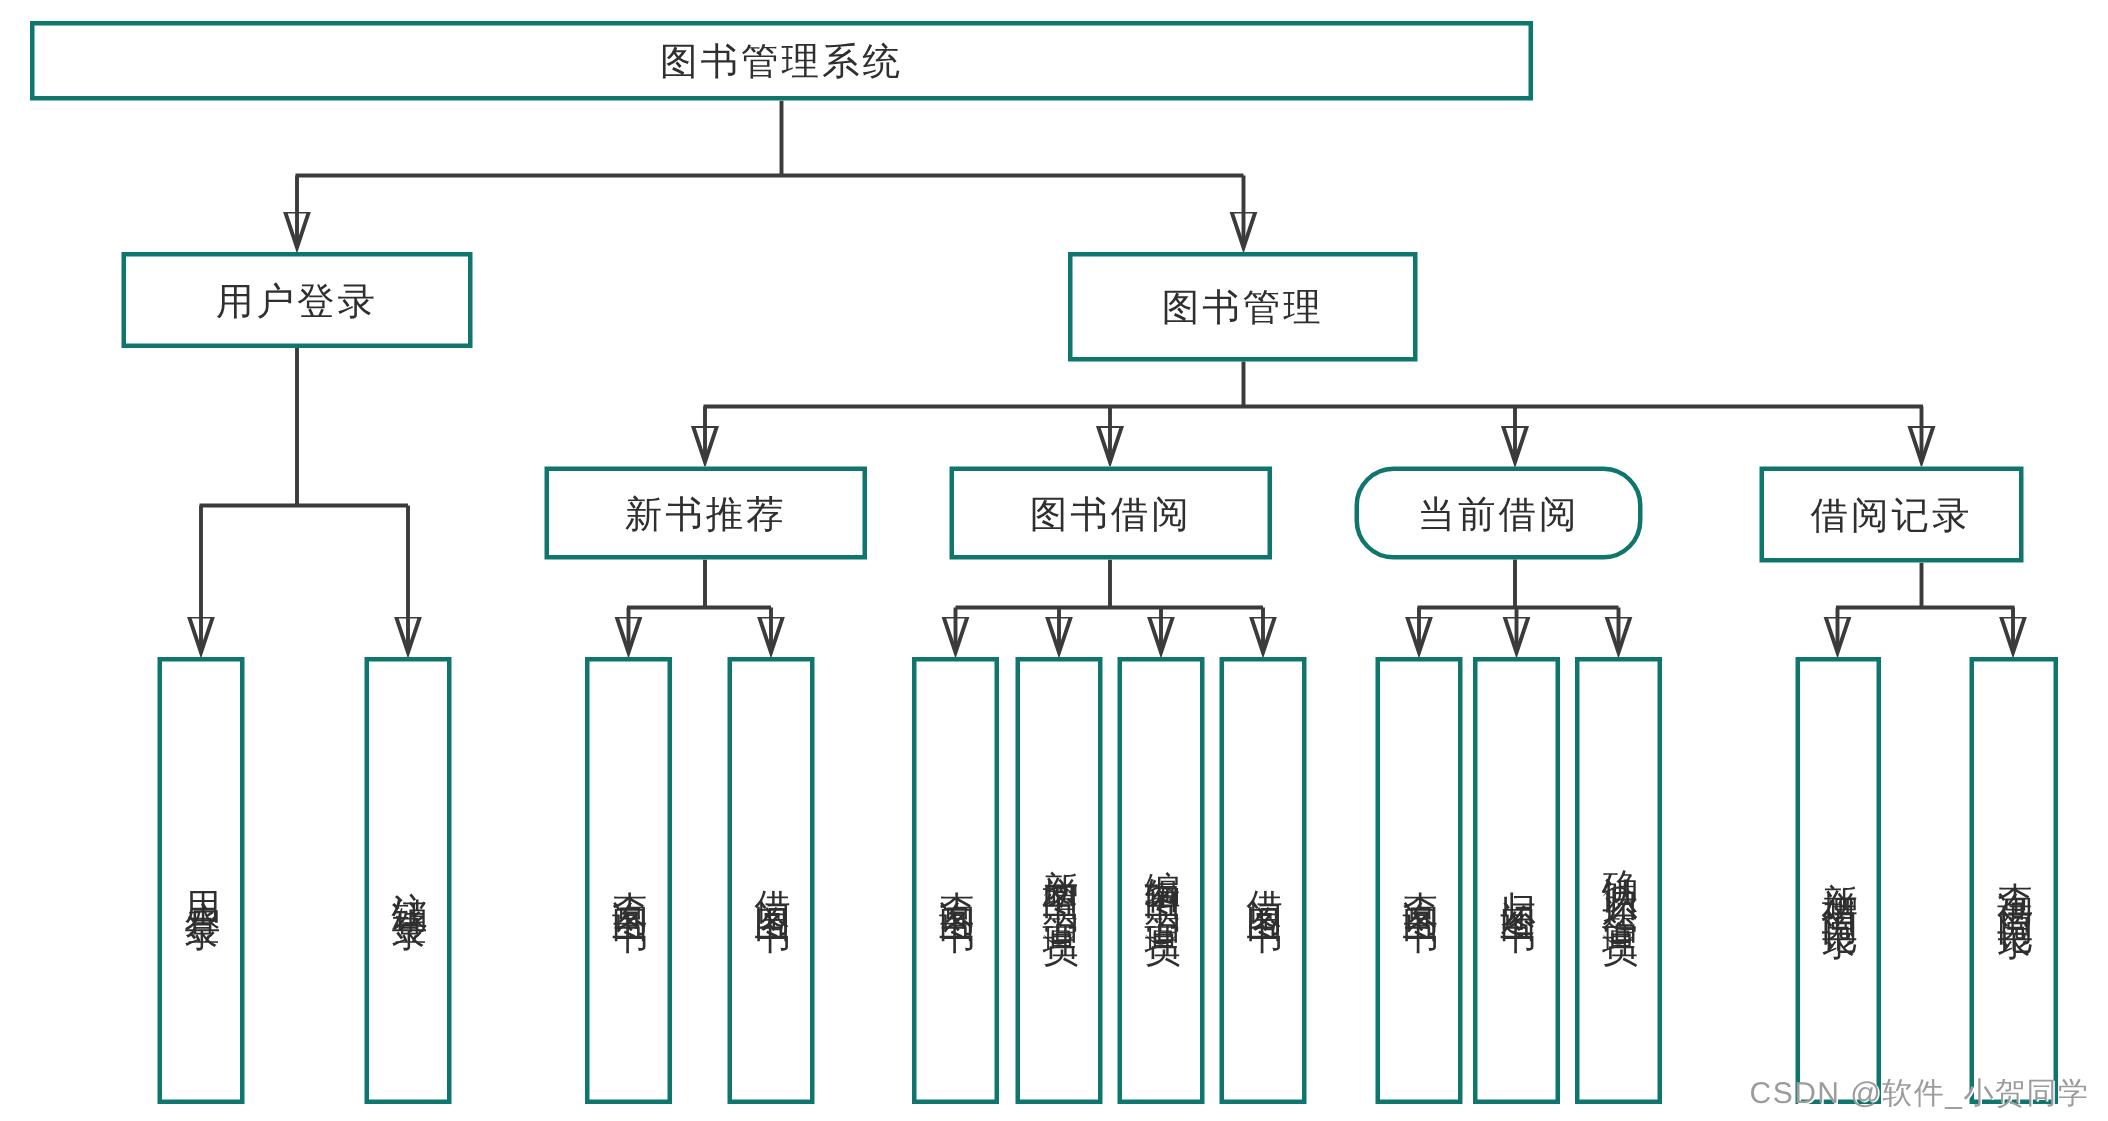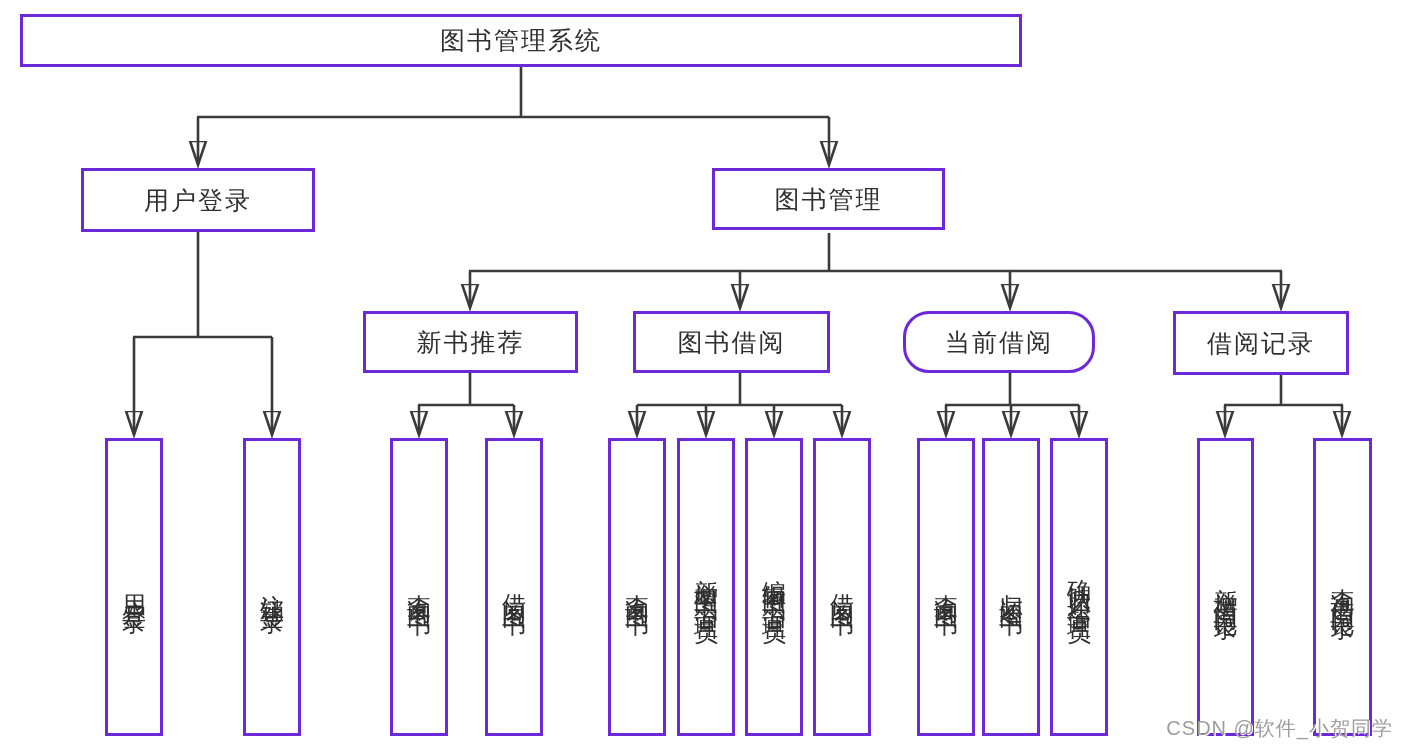--- a/index.html
+++ b/index.html
@@ -24,21 +24,21 @@
     pointer-events: none;
   }
   .connectors path, .connectors line {
     stroke: #3b3b3b;
     stroke-width: 2.6;
     fill: none;
   }
   .box {
     position: absolute;
     box-sizing: border-box;
-    border: 3px solid #6d28d9;
+    border: 3px solid #0f766e;
     background: #ffffff;
     display: flex;
     align-items: center;
     justify-content: center;
     color: #2f2f2f;
   }
   .h-label {
     font-size: 25px;
     letter-spacing: 2px;
     white-space: nowrap;
@@ -105,24 +105,24 @@
     <line x1="1079" y1="405" x2="1079" y2="434" marker-end="url(#arrow)"></line>
 
     <path d="M1281,375 L1281,405 M1224,405 L1343,405"></path>
     <line x1="1225" y1="405" x2="1225" y2="434" marker-end="url(#arrow)"></line>
     <line x1="1342" y1="405" x2="1342" y2="434" marker-end="url(#arrow)"></line>
   </svg>
 
   <div class="box h-label" style="left:20px; top:14px; width:1002px; height:53px;">图书管理系统</div>
 
   <div class="box h-label" style="left:81px; top:168px; width:234px; height:64px;">用户登录</div>
-  <div class="box h-label" style="left:712px; top:168px; width:233px; height:62px;">图书管理</div>
+  <div class="box h-label" style="left:712px; top:168px; width:233px; height:73px;">图书管理</div>
 
   <div class="box h-label" style="left:363px; top:311px; width:215px; height:62px;">新书推荐</div>
-  <div class="box h-label" style="left:633px; top:311px; width:197px; height:62px;">图书借阅</div>
+  <div class="box h-label" style="left:633px; top:311px; width:215px; height:62px;">图书借阅</div>
   <div class="box h-label" style="left:903px; top:311px; width:192px; height:62px;border-radius:26px;">当前借阅</div>
   <div class="box h-label" style="left:1173px; top:311px; width:176px; height:64px;">借阅记录</div>
 
   <div class="box leaf" style="left:105px; top:438px; width:58px; height:298px;">用户登录</div>
   <div class="box leaf" style="left:243px; top:438px; width:58px; height:298px;">注销登录</div>
 
   <div class="box leaf" style="left:390px; top:438px; width:58px; height:298px;">查询图书</div>
   <div class="box leaf" style="left:485px; top:438px; width:58px; height:298px;">借阅图书</div>
 
   <div class="box leaf" style="left:608px; top:438px; width:58px; height:298px;">查询图书</div>

